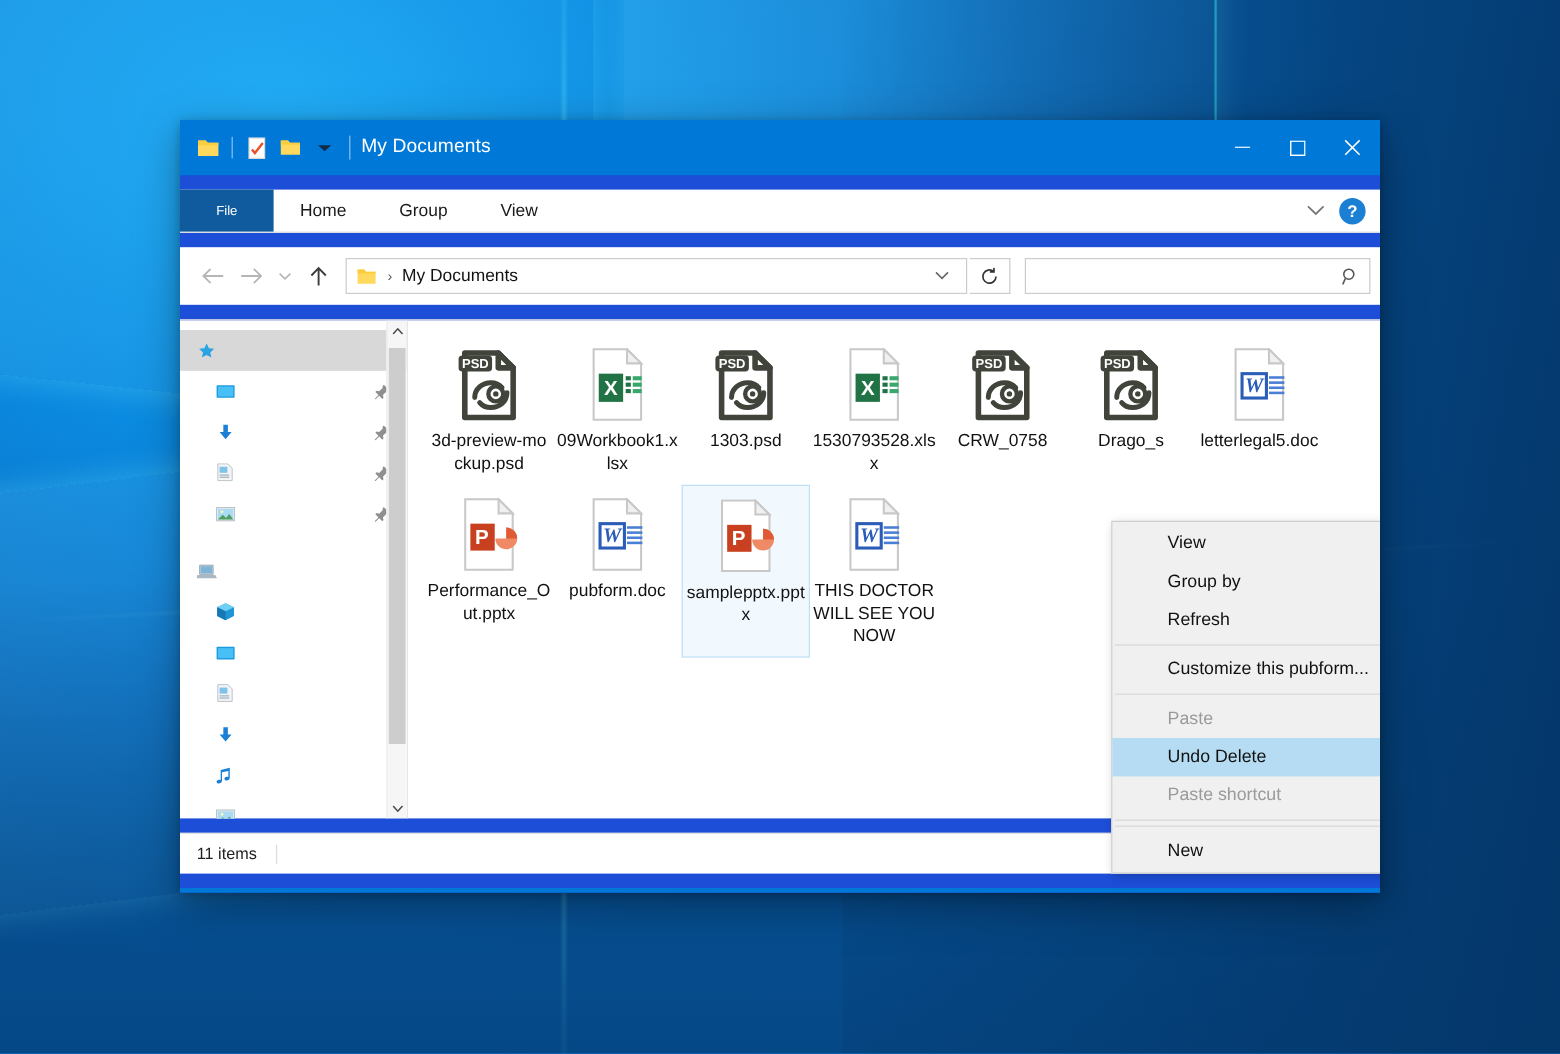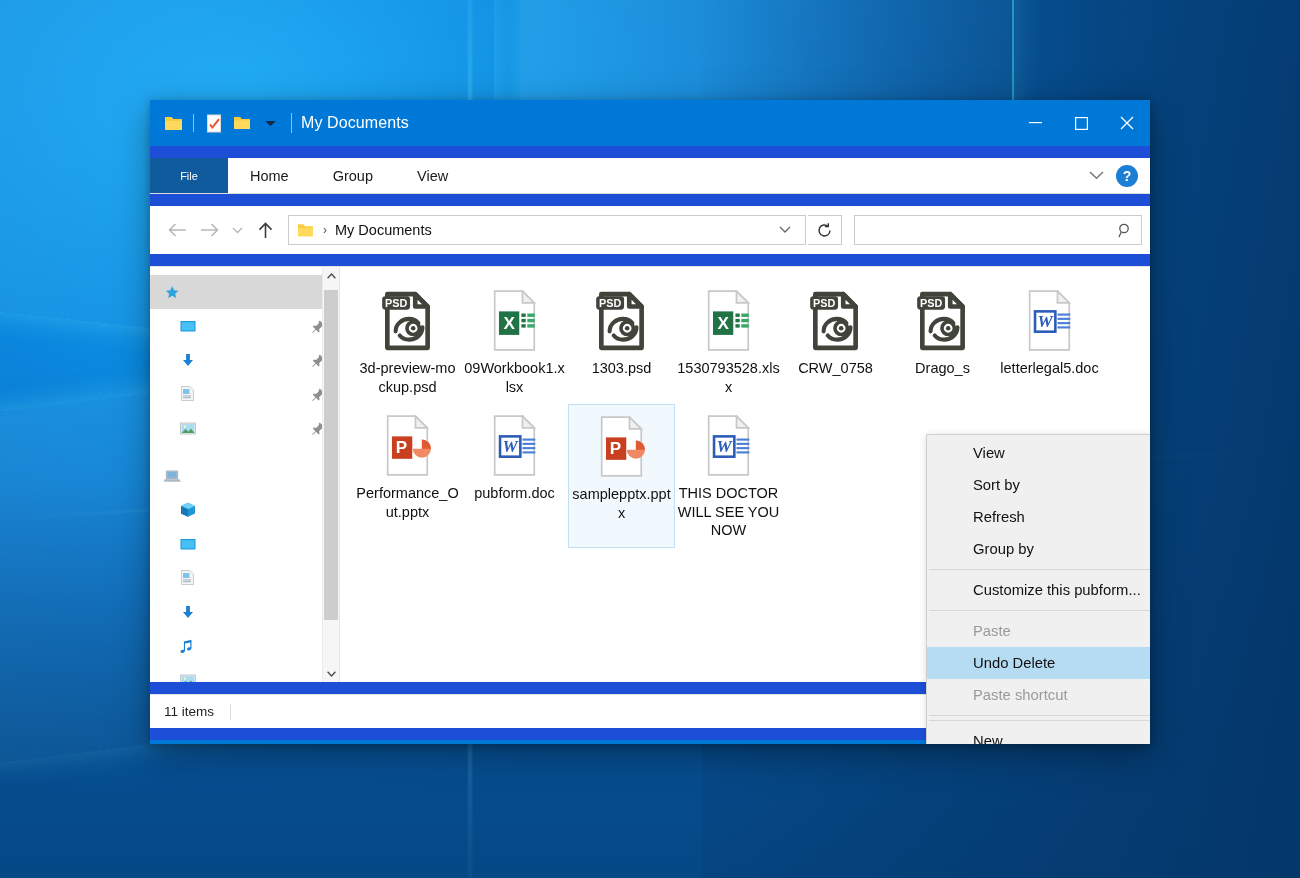--- a/index.html
+++ b/index.html
@@ -738,27 +738,24 @@
       </div>
     </div>
   </div>
   <div class="winbottomline"></div>
 
   <div id="ctxmenu">
       <div class="mi">
         <span>View</span>
       </div>
       <div class="mi">
-        <span>Sort by</span>
+        <span>Group by</span>
       </div>
       <div class="mi">
         <span>Refresh</span>
-      </div>
-      <div class="mi">
-        <span>Group by</span>
       </div>
       <div class="msep"></div>
       <div class="mi">
         <span>Customize this pubform...</span>
       </div>
       <div class="msep"></div>
       <div class="mi disabled">
         <span>Paste</span>
       </div>
       <div class="mi hl">

